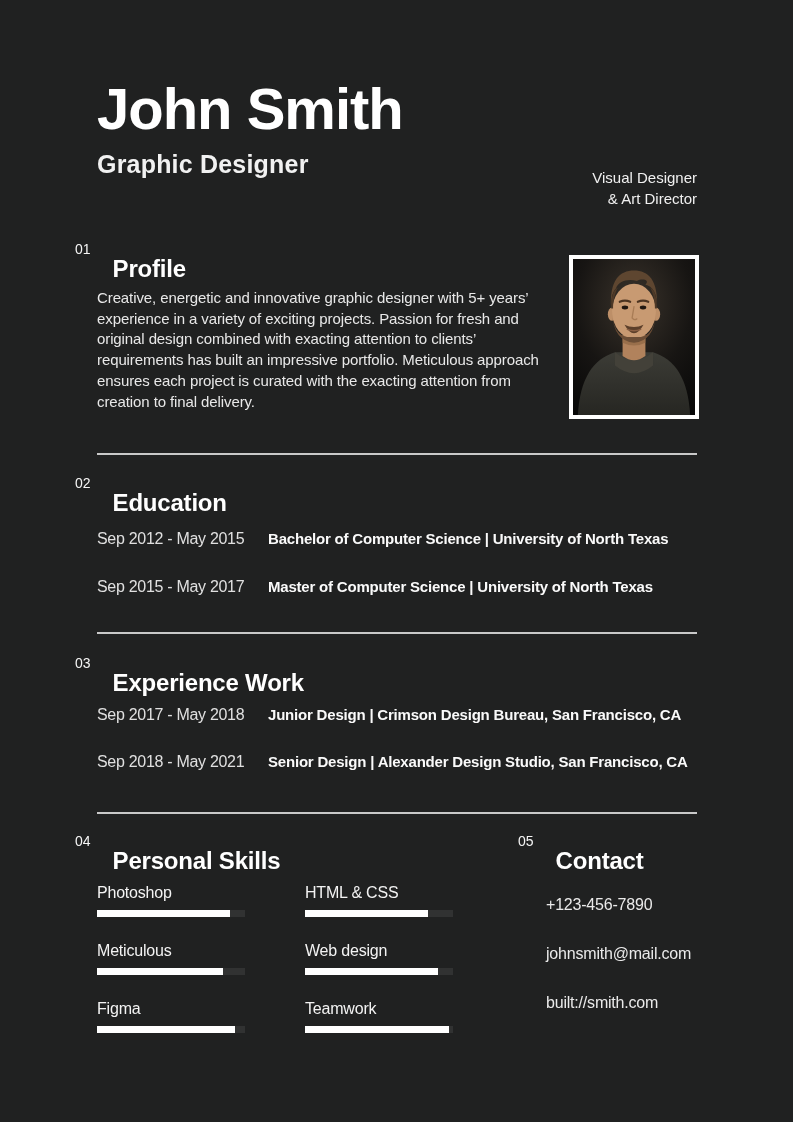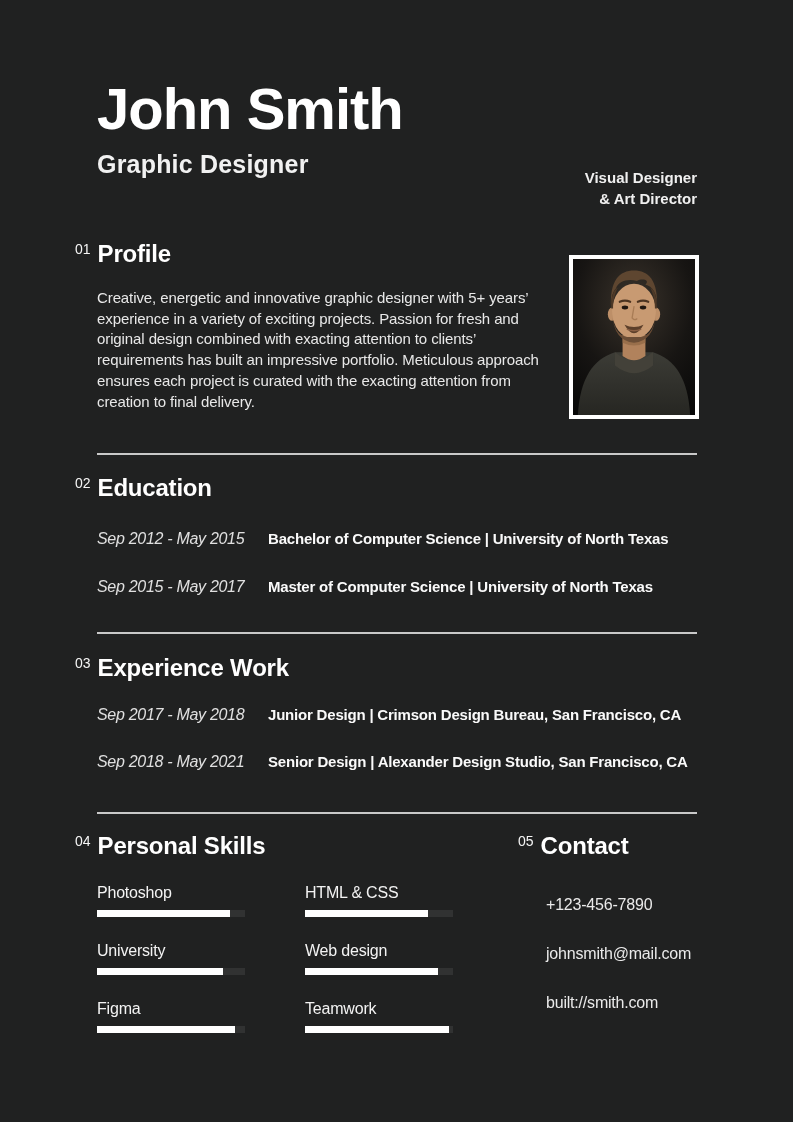--- a/index.html
+++ b/index.html
@@ -27,31 +27,30 @@
   }
   .job-title {
     position: absolute; left: 97px; top: 150px;
     font-size: 25px; font-weight: 700; color: #f1f1f1;
     letter-spacing: 0.2px;
   }
   .subtitle {
     position: absolute; right: 96px; top: 167px;
     text-align: right; font-size: 15px; line-height: 21px;
     color: #f0f0f0;
-    font-weight: bold;
   }
 
   
   .sec-head {
     position: absolute;
     display: flex; align-items: flex-start; gap: 7px;
   }
   .sec-num { font-size: 14px; line-height: 1; padding-top: 2px; color: #f5f5f5; }
   .sec-head h2 {
-    margin: 0; font-size: 24px; font-weight: 700;
+    margin: 15px; font-size: 24px; font-weight: 700;
     line-height: 1.15; color: #ffffff; letter-spacing: -0.2px;
   }
   .head-profile    { left: 75px; top: 240px; }
   .head-education  { left: 75px; top: 474px; }
   .head-experience { left: 75px; top: 654px; }
   .head-skills     { left: 75px; top: 832px; }
   .head-contact    { left: 518px; top: 832px; }
 
   
   .profile-text {
@@ -82,21 +81,20 @@
 
   
   .row {
     position: absolute; left: 97px; width: 660px;
     display: flex; align-items: baseline;
   }
   .row .dates {
     flex: 0 0 171px;
     font-size: 16px; font-weight: 400; color: #e0e0e0;
     letter-spacing: -0.3px;
-    font-style: italic;
   }
   .row .detail {
     font-size: 15px; font-weight: 700; color: #fafafa;
     letter-spacing: -0.2px; white-space: nowrap;
   }
   .edu-row-1 { top: 530px; }
   .edu-row-2 { top: 578px; }
   .exp-row-1 { top: 706px; }
   .exp-row-2 { top: 753px; }
 
@@ -224,21 +222,21 @@
   </div>
 
   <div class="skill-col skill-col-left">
     <div class="skill">
       <div class="skill-label">Photoshop</div>
       <div class="bar">
           <div class="fill" style="width: 90%;"></div>
         </div>
     </div>
     <div class="skill">
-      <div class="skill-label">University</div>
+      <div class="skill-label">Meticulous</div>
       <div class="bar">
           <div class="fill" style="width: 85%;"></div>
         </div>
     </div>
     <div class="skill">
       <div class="skill-label">Figma</div>
       <div class="bar">
           <div class="fill" style="width: 93%;"></div>
         </div>
     </div>

